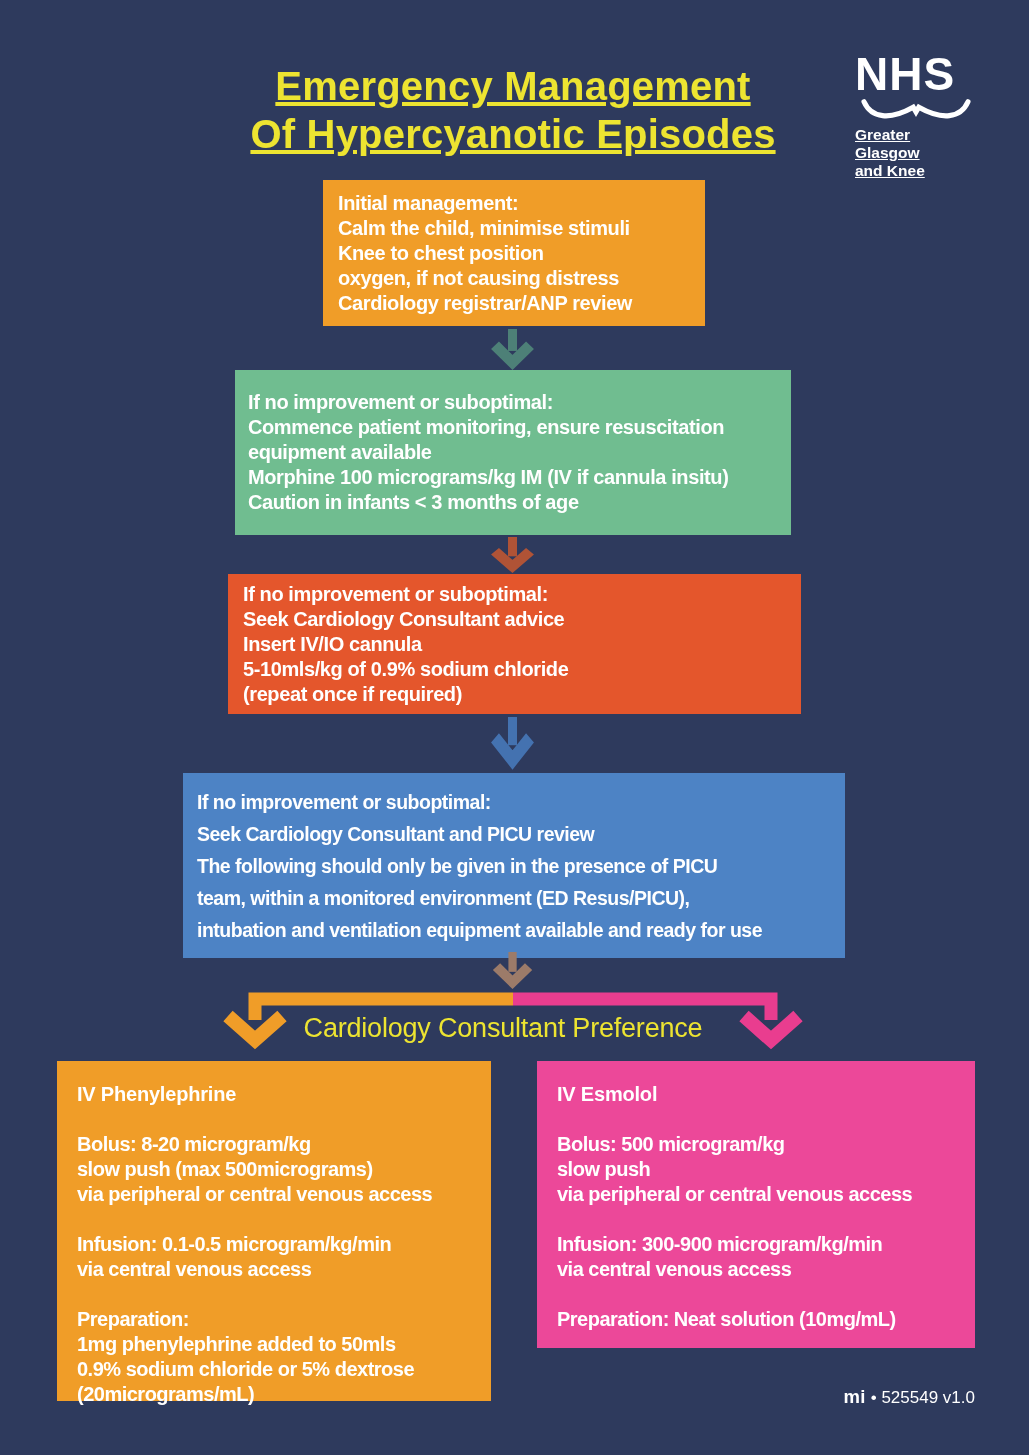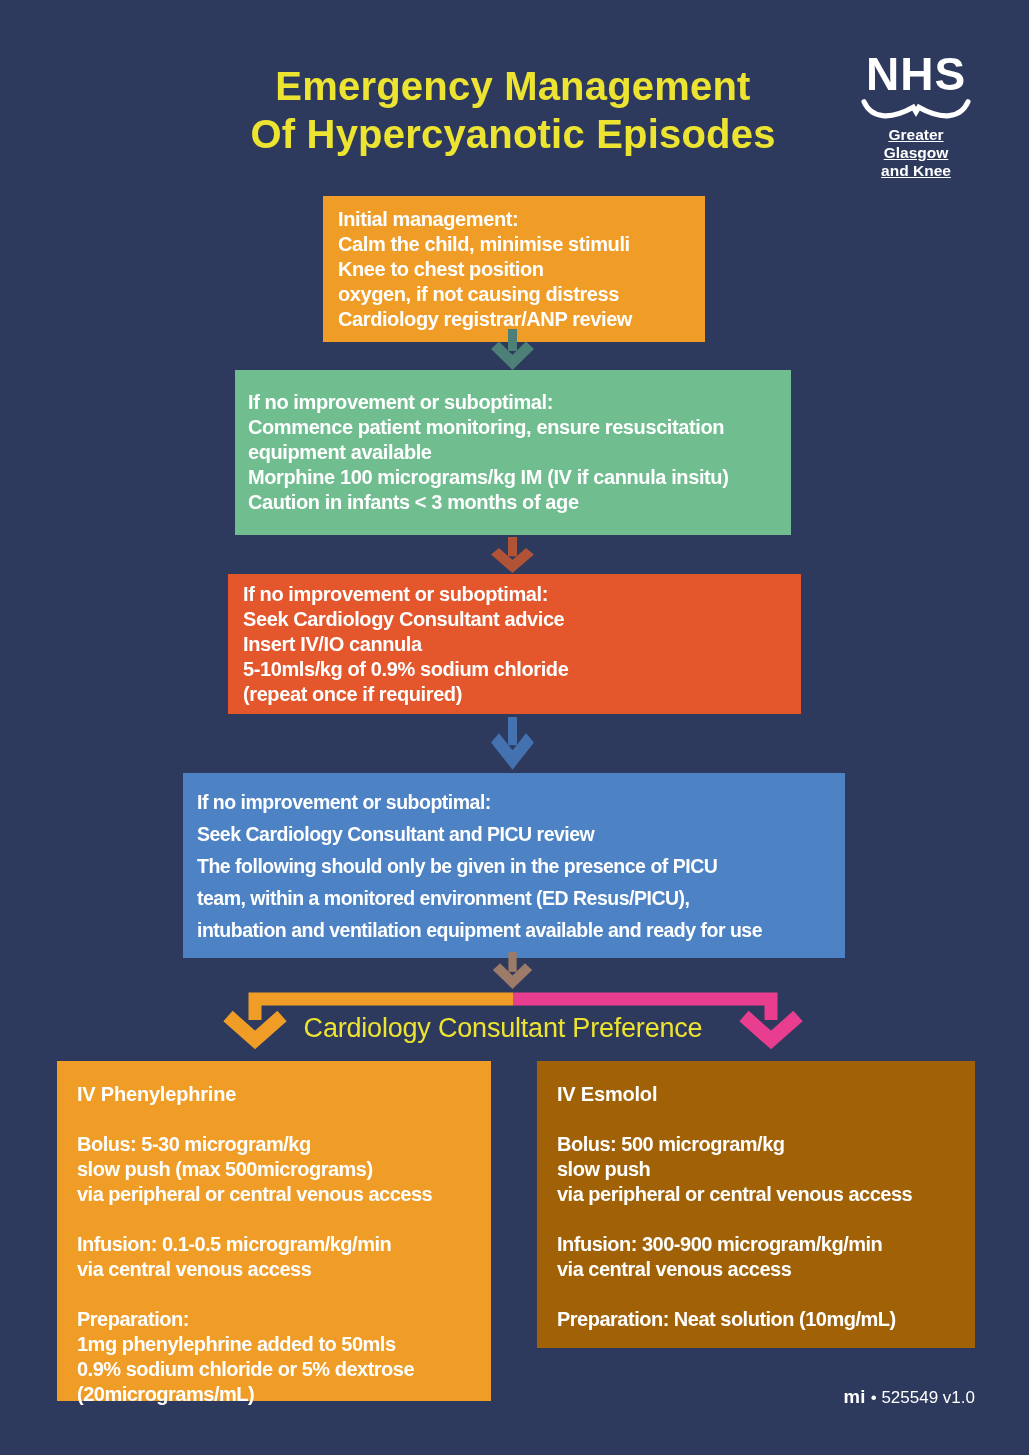--- a/index.html
+++ b/index.html
@@ -17,26 +17,27 @@
   }
   .title{
     position:absolute;
     left:198px; top:62px; width:630px;
     text-align:center;
     color:#ede431;
     font-size:40px;
     font-weight:bold;
     line-height:48px;
     letter-spacing:0.2px;
+    text-decoration:underline;
   }
   .nhs-logo{
     position:absolute;
     top:52px; right:52px; width:122px;
     color:#ffffff;
-    text-align:center;
+    text-align:left;
   }
   .nhs-logo .org{
     font-size:46px;
     font-weight:bold;
     letter-spacing:1px;
     line-height:44px;
   }
   .nhs-logo .swoosh{display:block;margin:2px auto 2px auto;}
   .nhs-logo .region{
     font-size:15.5px;
@@ -51,21 +52,21 @@
     box-sizing:border-box;
     color:#ffffff;
     font-weight:bold;
   }
   .flow-text{
     white-space:pre-line;
     font-size:20px;
     line-height:25px;
     letter-spacing:-0.4px;
   }
-  .box1{left:323px; top:196px; width:382px; height:146px; background:#f09d28; padding:0 15px;}
+  .box1{left:323px; top:180px; width:382px; height:146px; background:#f09d28; padding:0 15px;}
   .box2{left:235px; top:370px; width:556px; height:165px; background:#70bd90; padding:0 13px;}
   .box3{left:228px; top:574px; width:573px; height:140px; background:#e4562c; padding:0 15px;}
   .box4{left:183px; top:773px; width:662px; height:185px; background:#4d83c5; padding:0 14px;}
   .box4 .flow-text{line-height:32px; font-size:19.5px; letter-spacing:-0.5px;}
   .flow-arrow{position:absolute;}
   .arrow1{left:489px; top:329px;}
   .arrow2{left:489px; top:537px;}
   .arrow3{left:489px; top:717px;}
   .arrow4{left:491px; top:952px;}
   .branch-svg{position:absolute; left:220px; top:992px;}
@@ -80,21 +81,21 @@
   }
   .option-box{
     position:absolute;
     box-sizing:border-box;
     color:#ffffff;
     font-weight:bold;
     padding:21px 18px 0 20px;
     margin-top:8px;
   }
   .option-left{left:57px; top:1053px; width:434px; height:340px; background:#f09d28;}
-  .option-right{left:537px; top:1053px; width:438px; height:287px; background:#a16207;}
+  .option-right{left:537px; top:1053px; width:438px; height:287px; background:#ec4899;}
   .option-title{font-size:20px; line-height:25px; margin:0 0 25px 0; letter-spacing:-0.2px;}
   .option-body{
     white-space:pre-line;
     font-size:20px;
     line-height:25px;
     letter-spacing:-0.5px;
   }
   .footer{
     position:absolute;
     right:54px; top:1386px;
@@ -180,21 +181,21 @@
     <path d="M8 24 L35 48 L62 24" fill="none" stroke="#f09d28" stroke-width="14"></path>
 
     <polyline points="293,7 551,7 551,28" fill="none" stroke="#e93d8f" stroke-width="13"></polyline>
     <path d="M524 24 L551 48 L578 24" fill="none" stroke="#e93d8f" stroke-width="14"></path>
   </svg>
 
   <div class="branch-label">Cardiology Consultant Preference</div>
 
   <div class="option-box option-left">
     <div class="option-title">IV Phenylephrine</div>
-    <div class="option-body">Bolus: 5-30 microgram/kg
+    <div class="option-body">Bolus: 8-20 microgram/kg
 slow push (max 500micrograms)
 via peripheral or central venous access
 
 Infusion: 0.1-0.5 microgram/kg/min
 via central venous access
 
 Preparation:
 1mg phenylephrine added to 50mls
 0.9% sodium chloride or 5% dextrose
 (20micrograms/mL)</div>

